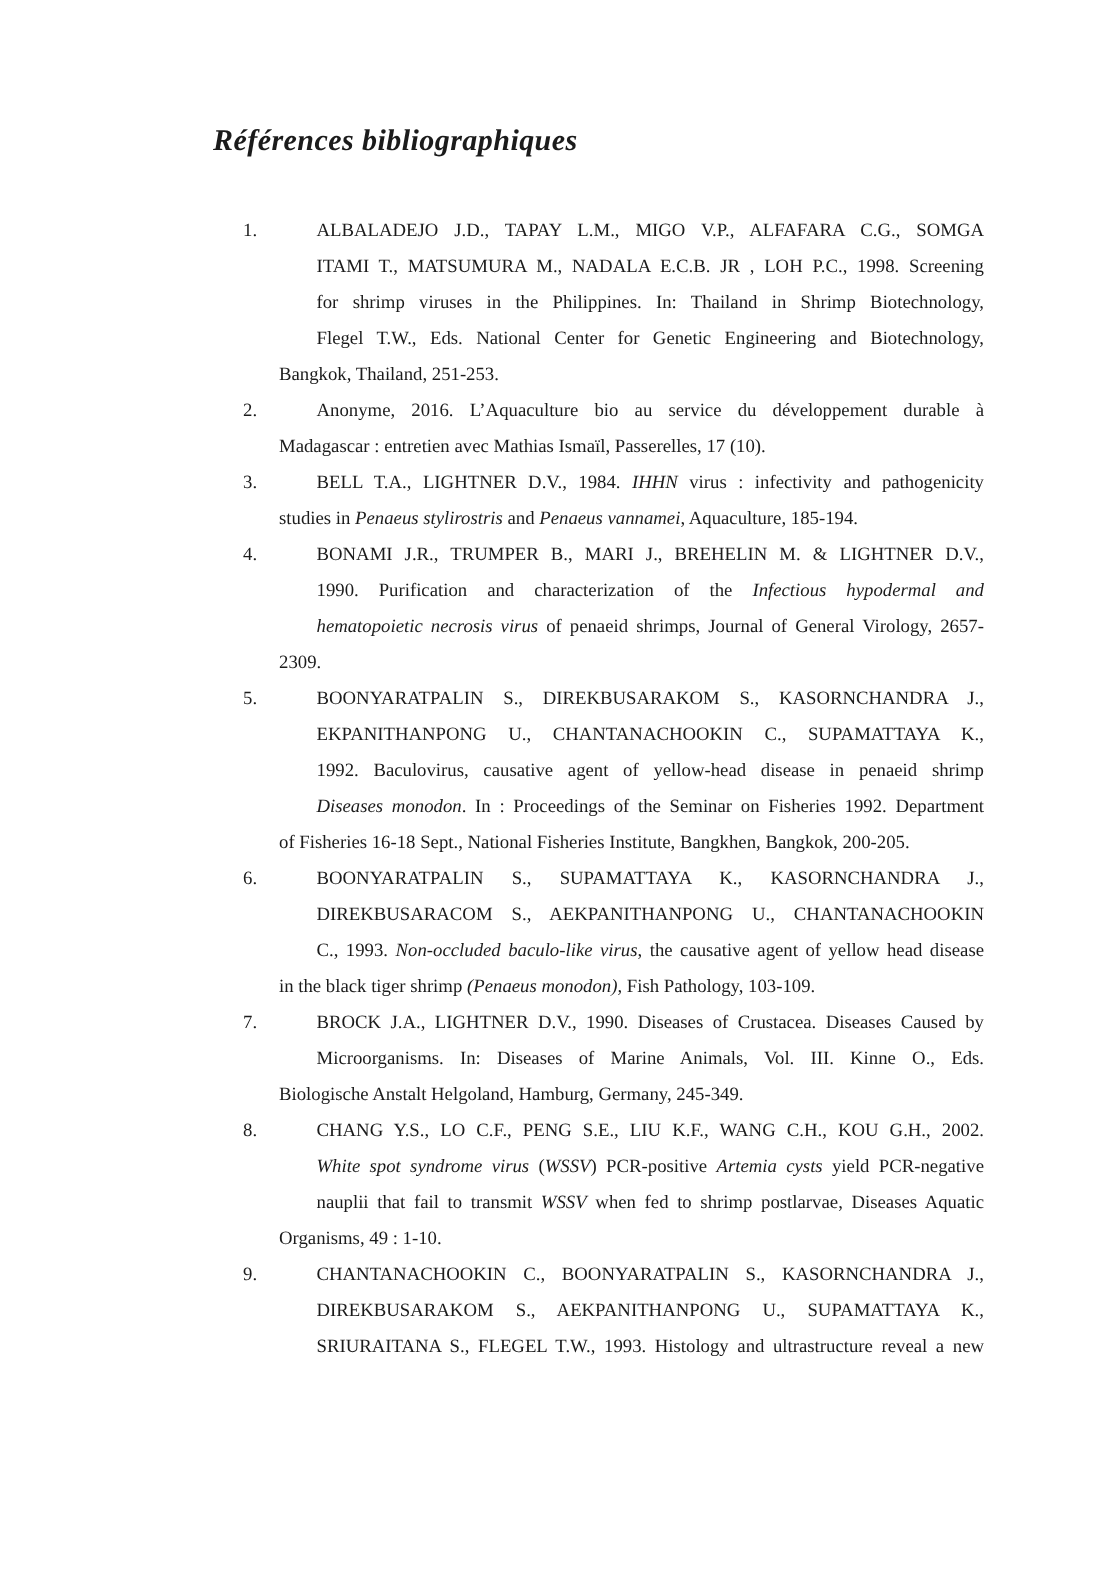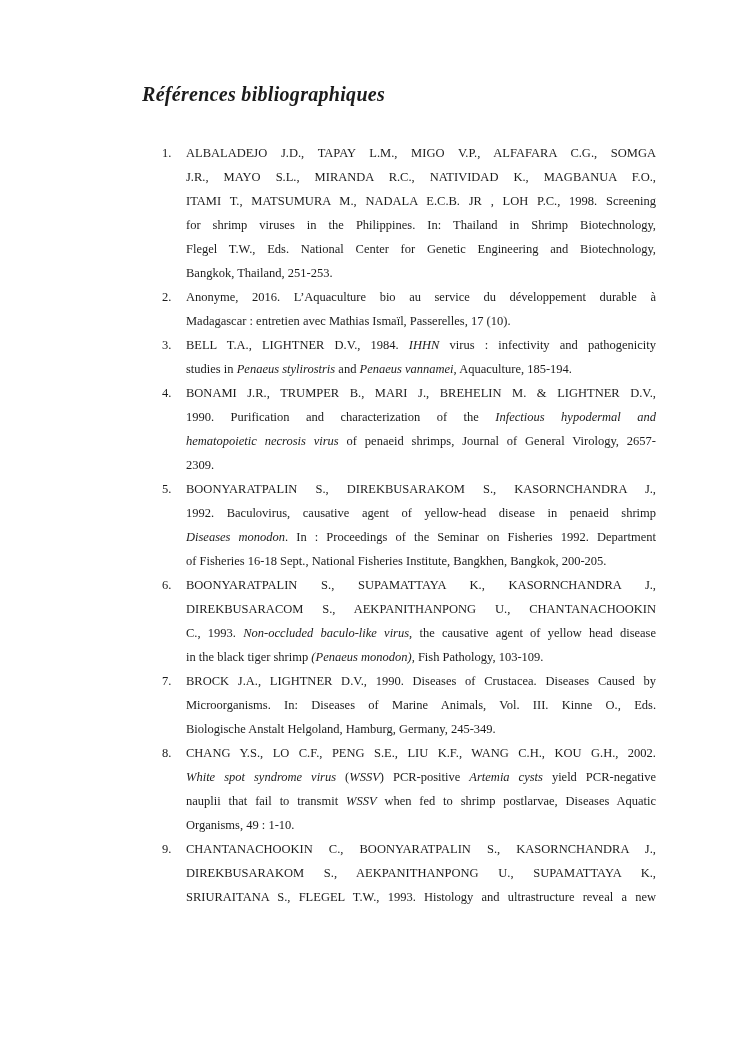--- a/index.html
+++ b/index.html
@@ -33,20 +33,21 @@
   }
   .ref { display: flex; }
   .ref-num { flex: 0 0 24px; width: 24px; }
   .ref-body { flex: 0 0 470px; width: 470px; }
   .line {
     text-align: justify;
   }
   .line.j {
     text-align-last: justify;
     white-space: nowrap;
+    margin-left: 25px;
   }
   .line.last {
     text-align: right;
     text-align-last: left;
   }
   .it { font-style: italic; }
   .page-number {
     position: absolute;
     left: 143px;
     top: 966px;
@@ -58,21 +59,20 @@
 </head>
 <body>
 
 <div class="page">
   <h1 class="doc-title">Références bibliographiques</h1>
   <div class="refs">
       <div class="ref">
         <div class="ref-num">1.</div>
         <div class="ref-body">
           <div class="line j"><span>ALBALADEJO J.D., TAPAY L.M., MIGO V.P., ALFAFARA C.G., SOMGA</span></div>
-          <div class="line j"><span>J.R., MAYO S.L., MIRANDA R.C., NATIVIDAD K., MAGBANUA F.O.,</span></div>
           <div class="line j"><span>ITAMI T., MATSUMURA M., NADALA E.C.B. JR , LOH P.C., 1998. Screening</span></div>
           <div class="line j"><span>for shrimp viruses in the Philippines. In: Thailand in Shrimp Biotechnology,</span></div>
           <div class="line j"><span>Flegel T.W., Eds. National Center for Genetic Engineering and Biotechnology,</span></div>
           <div class="line last"><span>Bangkok, Thailand, 251-253.</span></div>
         </div>
       </div>
       <div class="ref">
         <div class="ref-num">2.</div>
         <div class="ref-body">
           <div class="line j"><span>Anonyme, 2016. L’Aquaculture bio au service du développement durable à</span></div>
@@ -92,20 +92,21 @@
           <div class="line j"><span>BONAMI J.R., TRUMPER B., MARI J., BREHELIN M. &amp; LIGHTNER D.V.,</span></div>
           <div class="line j"><span>1990. Purification and characterization of the </span><span class="it">Infectious hypodermal and</span></div>
           <div class="line j"><span class="it">hematopoietic necrosis virus</span><span> of penaeid shrimps, Journal of General Virology, 2657-</span></div>
           <div class="line last"><span>2309.</span></div>
         </div>
       </div>
       <div class="ref">
         <div class="ref-num">5.</div>
         <div class="ref-body">
           <div class="line j"><span>BOONYARATPALIN S., DIREKBUSARAKOM S., KASORNCHANDRA J.,</span></div>
+          <div class="line j"><span>EKPANITHANPONG U., CHANTANACHOOKIN C., SUPAMATTAYA K.,</span></div>
           <div class="line j"><span>1992. Baculovirus, causative agent of yellow-head disease in penaeid shrimp</span></div>
           <div class="line j"><span class="it">Diseases monodon</span><span>. In : Proceedings of the Seminar on Fisheries 1992. Department</span></div>
           <div class="line last"><span>of Fisheries 16-18 Sept., National Fisheries Institute, Bangkhen, Bangkok, 200-205.</span></div>
         </div>
       </div>
       <div class="ref">
         <div class="ref-num">6.</div>
         <div class="ref-body">
           <div class="line j"><span>BOONYARATPALIN S., SUPAMATTAYA K., KASORNCHANDRA J.,</span></div>
           <div class="line j"><span>DIREKBUSARACOM S., AEKPANITHANPONG U., CHANTANACHOOKIN</span></div>

